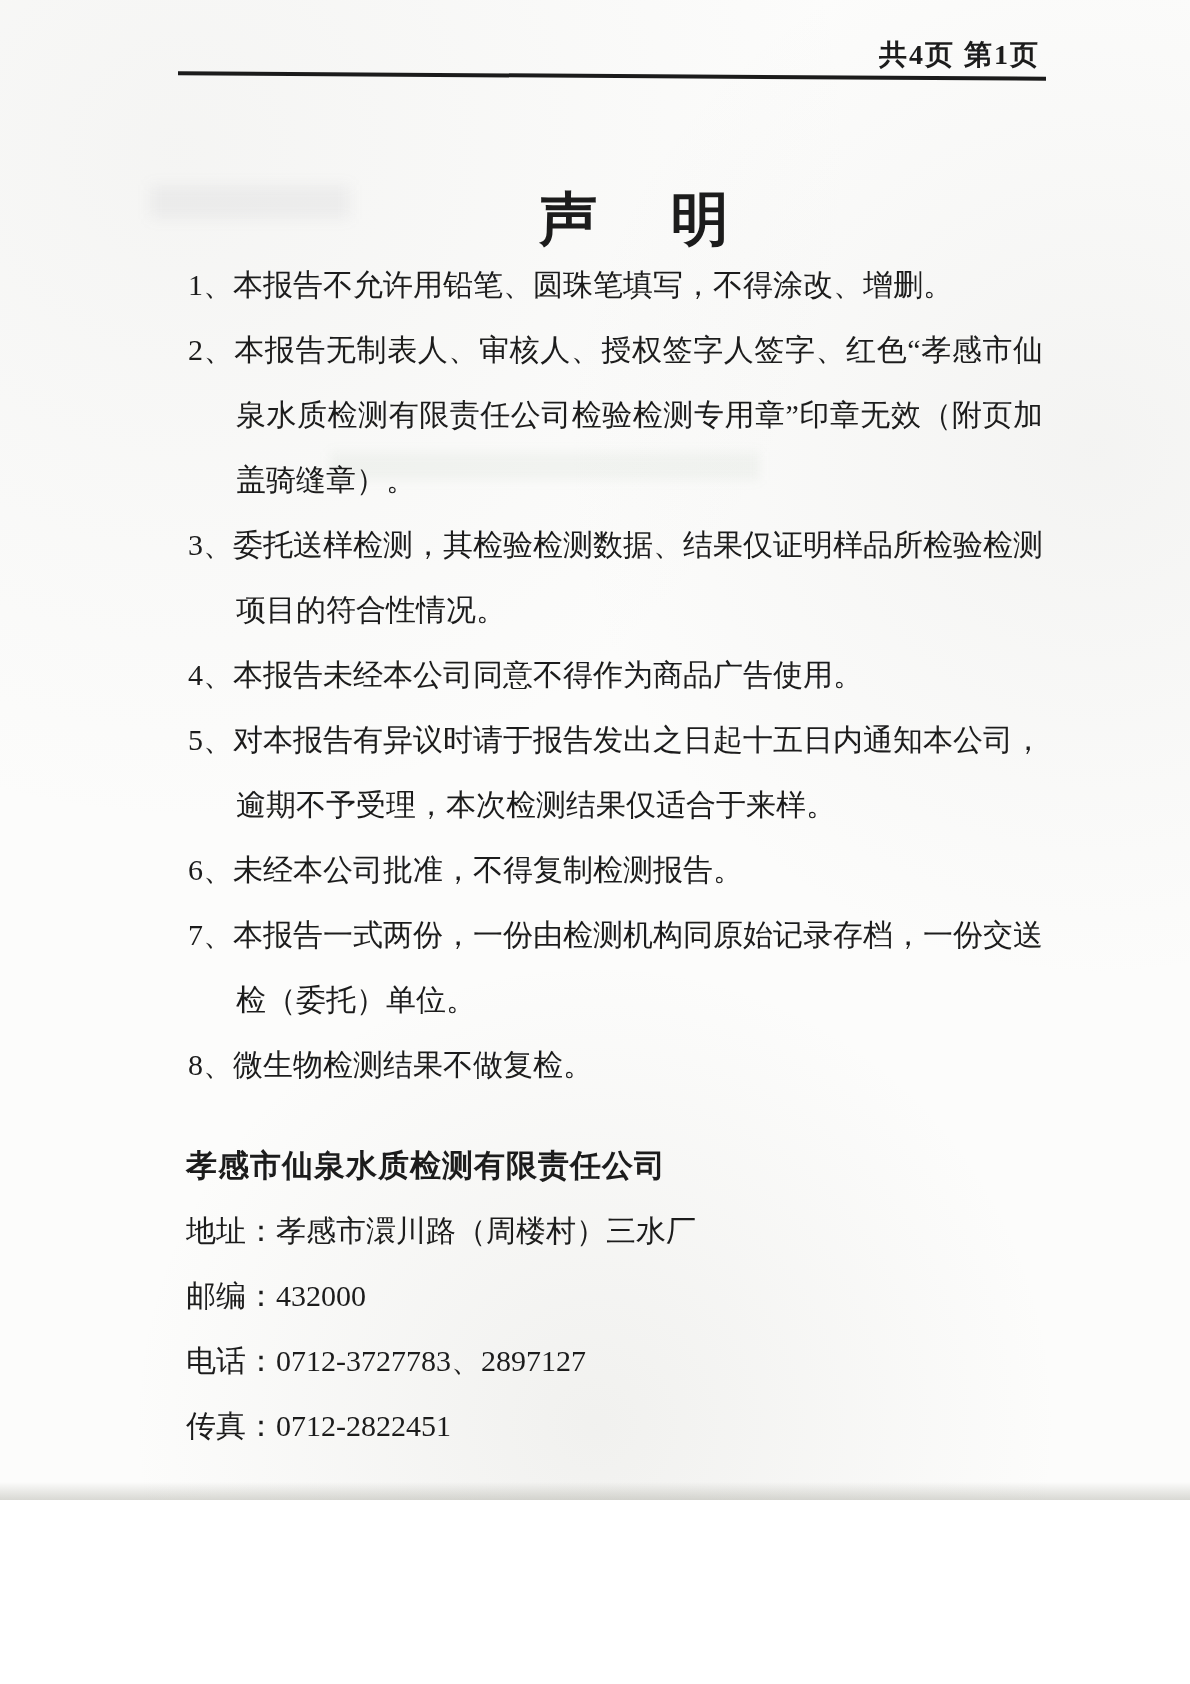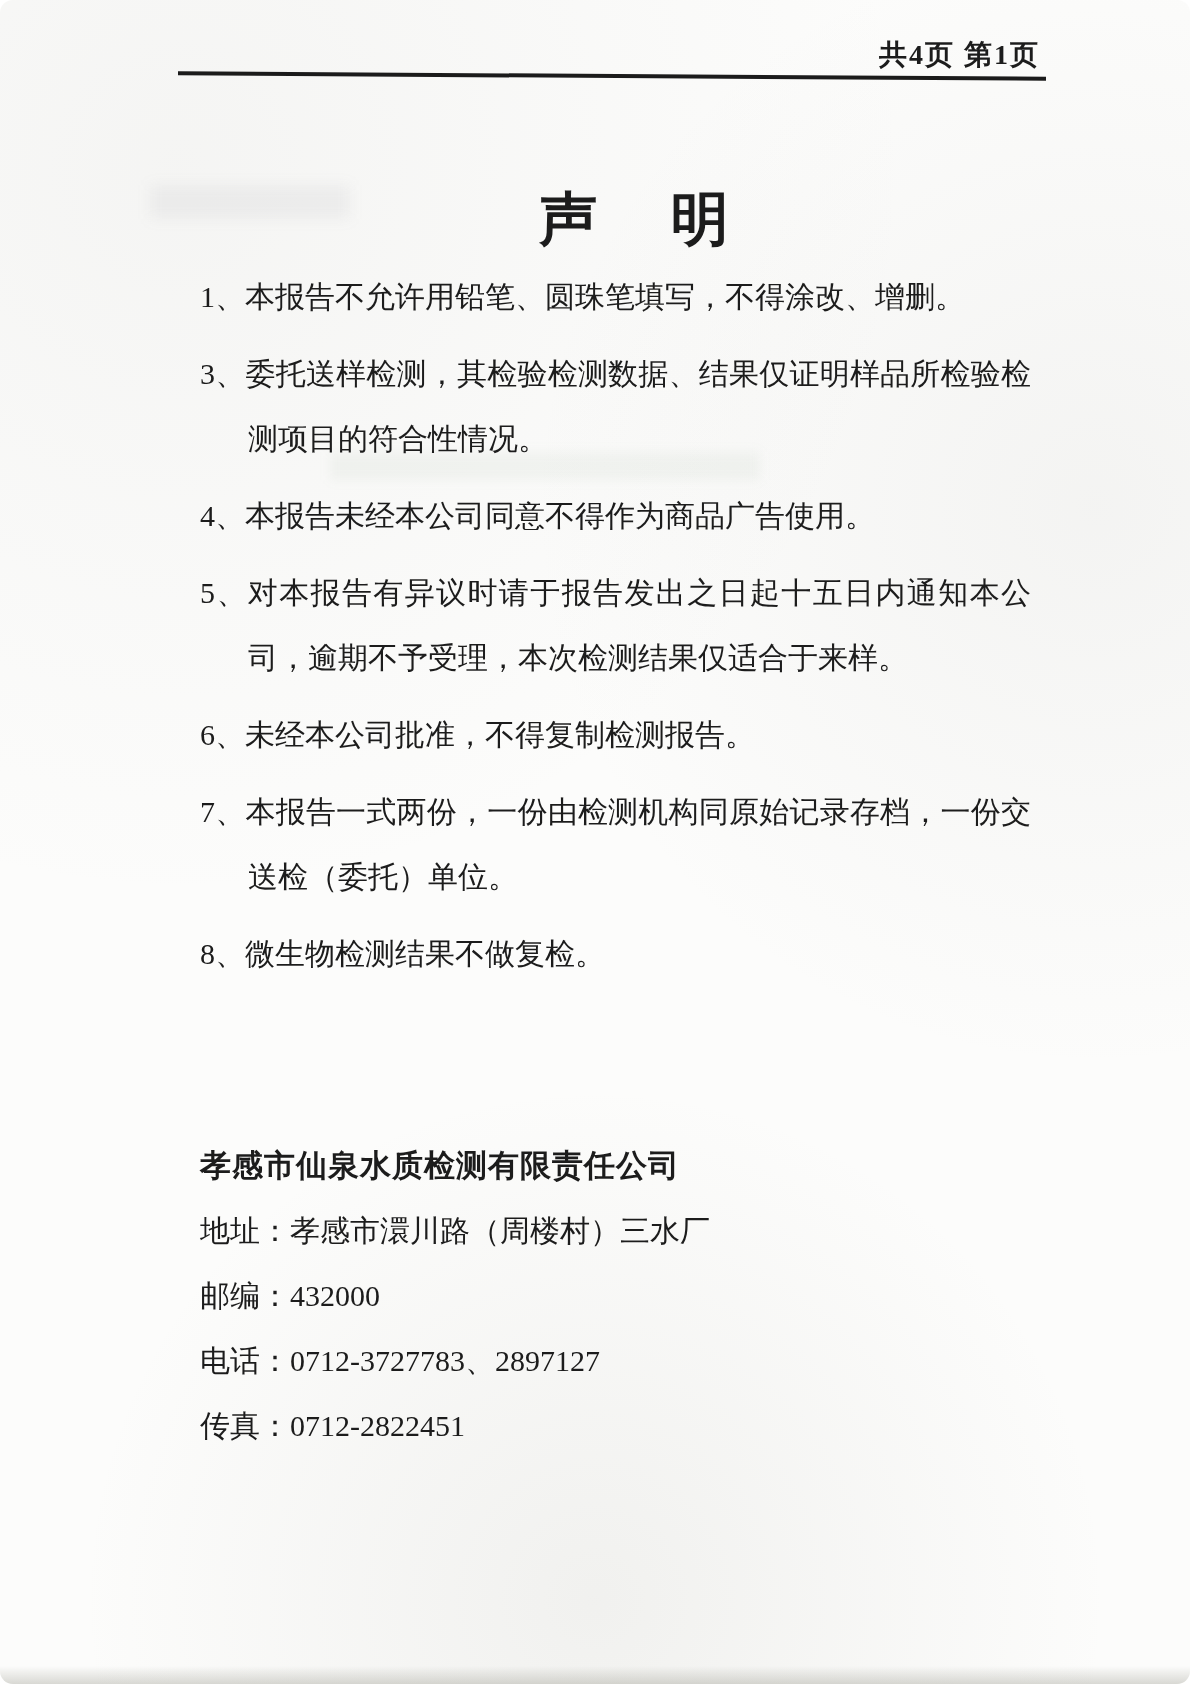--- a/index.html
+++ b/index.html
@@ -3,30 +3,29 @@
 <meta charset="utf-8">
 <style>
   html, body {
     margin: 0;
     padding: 0;
     background: #ffffff;
   }
   .page {
     position: relative;
     width: 1190px;
-    height: 1684px;
+    height: 1500px;
     background-color: #fcfcfb;
     background-image:
       radial-gradient(circle at 15% 10%, rgba(180,180,175,0.10), rgba(180,180,175,0) 40%),
       radial-gradient(circle at 92% 30%, rgba(170,170,165,0.10), rgba(170,170,165,0) 35%),
       radial-gradient(circle at 50% 95%, rgba(160,160,150,0.12), rgba(160,160,150,0) 30%);
     font-family: "Liberation Serif", "DejaVu Serif", serif;
     color: #1c1c1c;
     overflow: hidden;
-    border-radius: 13px;
   }
 
   
   .page-indicator {
     position: absolute;
     top: 36px;
     right: 150px;
     font-size: 28px;
     font-weight: 700;
     letter-spacing: 2px;
@@ -64,28 +63,28 @@
     top: 252px;
     left: 188px;
     width: 855px;
     font-size: 30px;
     line-height: 65px;
     text-align: justify;
   }
   .stmt {
     padding-left: 48px;
     text-indent: -48px;
-    margin: 12px;
+    margin: 0;
   }
 
   
   .footer-block {
     position: absolute;
     top: 1133px;
-    left: 200px;
+    left: 186px;
     width: 840px;
     font-size: 30px;
     line-height: 65px;
   }
   .company-name {
     font-family: "Liberation Sans", "DejaVu Sans", sans-serif;
     font-weight: 700;
     font-size: 31px;
     letter-spacing: 1px;
   }
@@ -127,20 +126,21 @@
 
   <div class="header-rule"></div>
 
   <div class="ghost-smudge-1"></div>
   <div class="ghost-smudge-2"></div>
 
   <h1 class="doc-title">声 明</h1>
 
   <div class="statement-list">
     <p class="stmt"><span>1、</span><span>本报告不允许用铅笔、圆珠笔填写，不得涂改、增删。</span></p>
+    <p class="stmt"><span>2、</span><span>本报告无制表人、审核人、授权签字人签字、红色“孝感市仙泉水质检测有限责任公司检验检测专用章”印章无效（附页加盖骑缝章）。</span></p>
     <p class="stmt"><span>3、</span><span>委托送样检测，其检验检测数据、结果仅证明样品所检验检测项目的符合性情况。</span></p>
     <p class="stmt"><span>4、</span><span>本报告未经本公司同意不得作为商品广告使用。</span></p>
     <p class="stmt"><span>5、</span><span>对本报告有异议时请于报告发出之日起十五日内通知本公司，逾期不予受理，本次检测结果仅适合于来样。</span></p>
     <p class="stmt"><span>6、</span><span>未经本公司批准，不得复制检测报告。</span></p>
     <p class="stmt"><span>7、</span><span>本报告一式两份，一份由检测机构同原始记录存档，一份交送检（委托）单位。</span></p>
     <p class="stmt"><span>8、</span><span>微生物检测结果不做复检。</span></p>
   </div>
 
   <div class="footer-block">
     <div class="company-name">孝感市仙泉水质检测有限责任公司</div>

